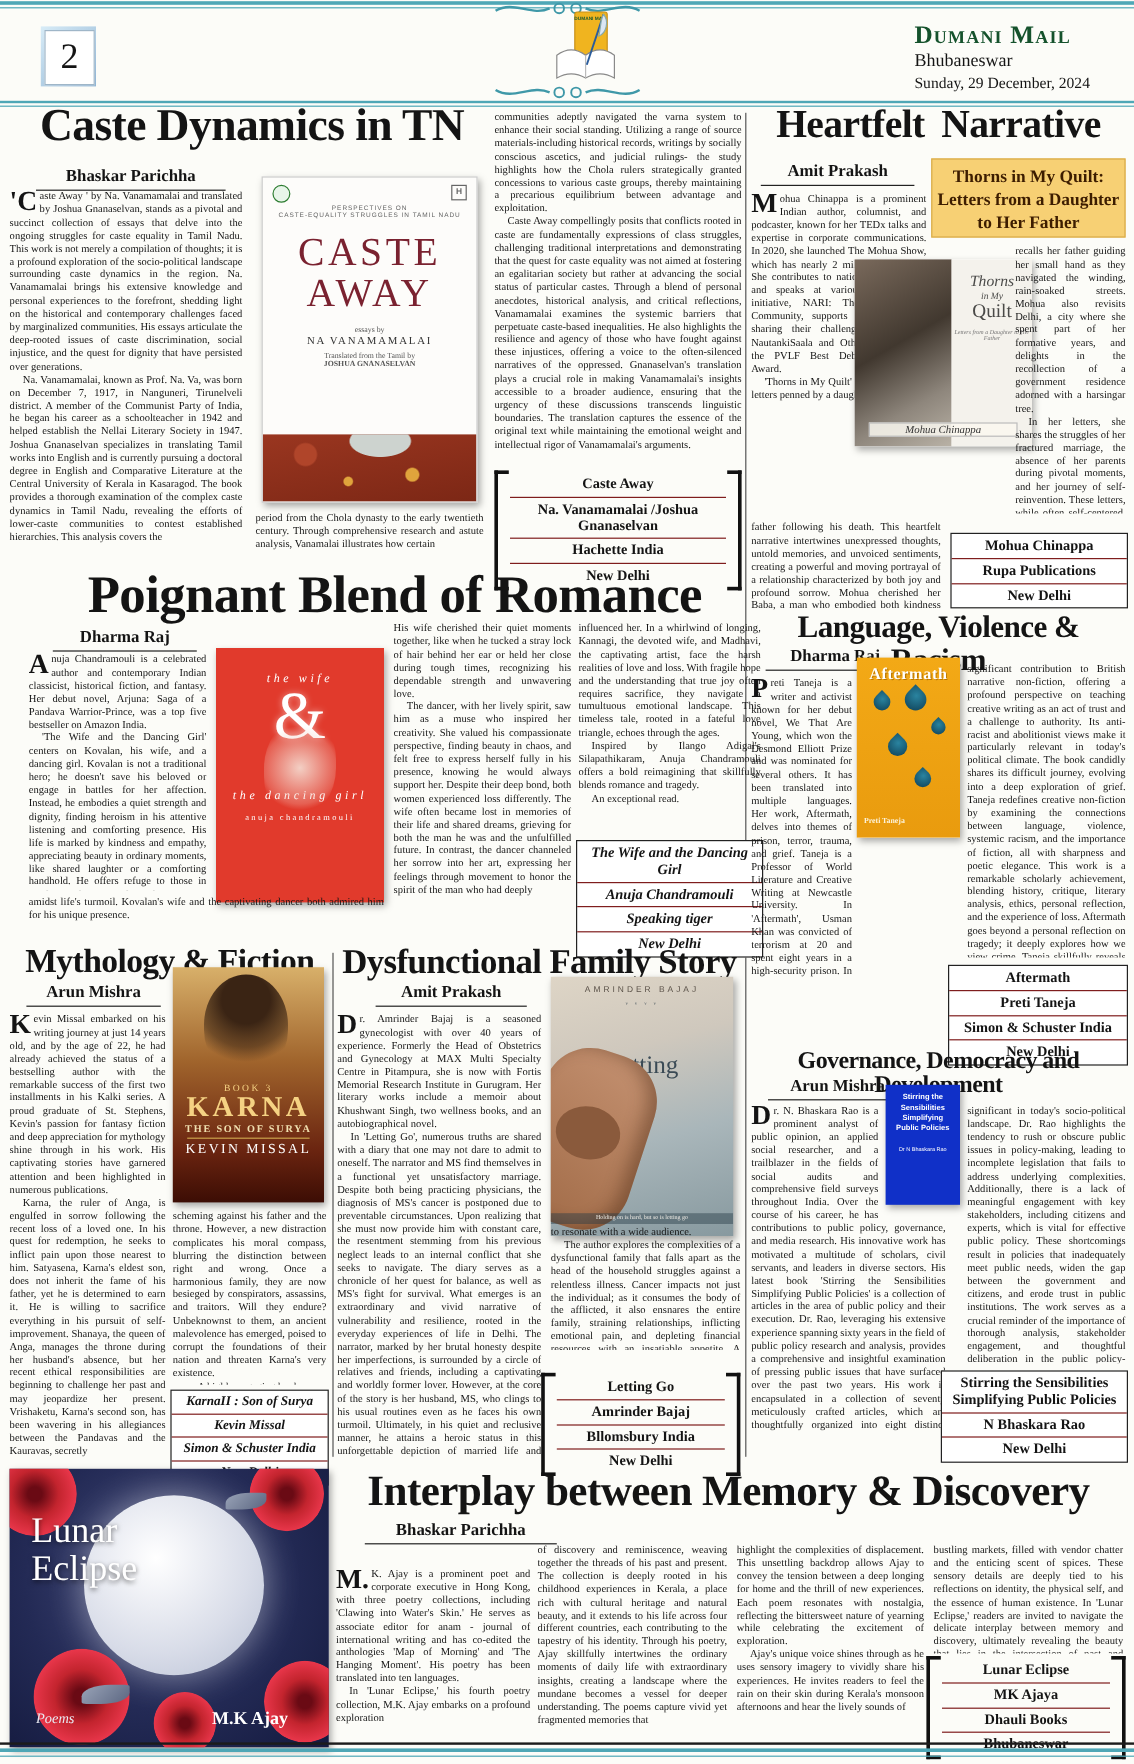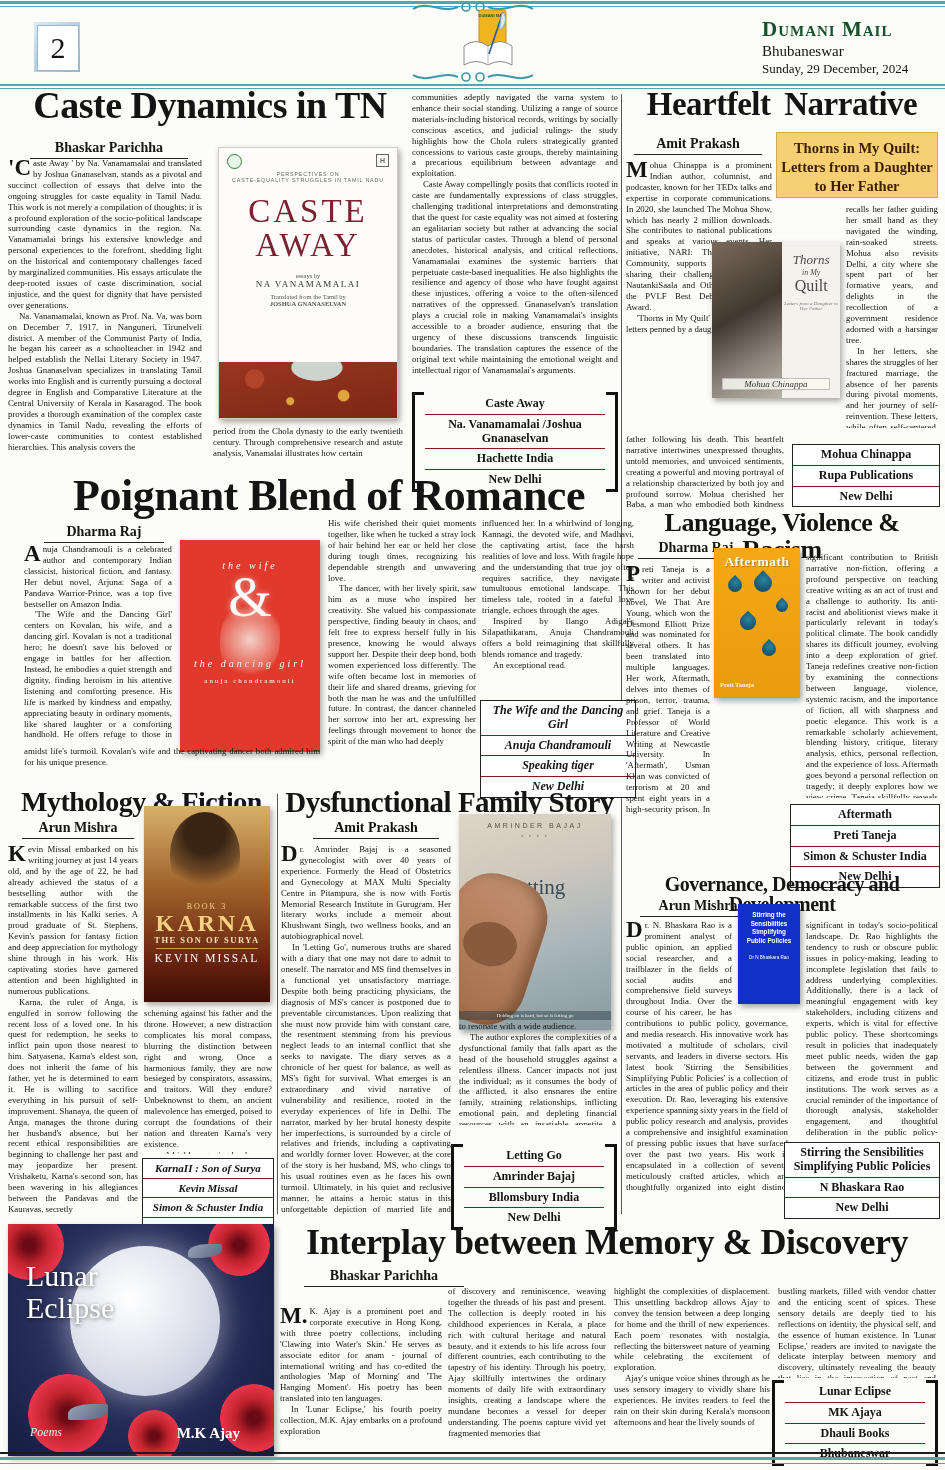--- a/index.html
+++ b/index.html
@@ -207,21 +207,21 @@
   </div>
 
   <div class="art" style="left:626px;top:92px;width:312px;height:420px;">
     <h2 class="hl abs" style="left:0;top:-4px;width:312px;font-size:33px;word-spacing:6px;">Heartfelt  Narrative</h2>
     <div class="byline abs" style="left:8px;top:44px;width:128px;">Amit Prakash</div>
     <div class="ybox" style="left:150px;top:40px;width:162px;height:66px;">Thorns in My Quilt: Letters from a Daughter to Her Father</div>
     <div class="col" style="left:0;top:68px;width:146px;height:270px;">
       <p class="np dc">Mohua Chinappa is a prominent Indian author, columnist, and podcaster, known for her TEDx talks and expertise in corporate communications. In 2020, she launched The Mohua Show, which has nearly 2 million downloads. She contributes to national publications and speaks at various events. Her initiative, NARI: The Homemakers Community, supports homemakers in sharing their challenges. Her book, NautankiSaala and Other Stories, won the PVLF Best Debut Non-Fiction Award.</p>
       <p>'Thorns in My Quilt' is a collection of letters penned by a daughter to her</p>
     </div>
-    <div class="cover c-thorns" style="left:86px;top:150px;width:128px;height:156px;">
+    <div class="cover c-thorns" style="left:86px;top:124px;width:148px;height:156px;">
       <div class="photo"></div>
       <div class="face">
         <div class="s1">Thorns</div>
         <div class="s2">in My</div>
         <div class="s3">Quilt</div>
         <div class="sub">Letters from a Daughter to Her Father</div>
       </div>
       <div class="sig">Mohua Chinappa</div>
     </div>
     <div class="col" style="left:220px;top:112px;width:92px;height:224px;">

